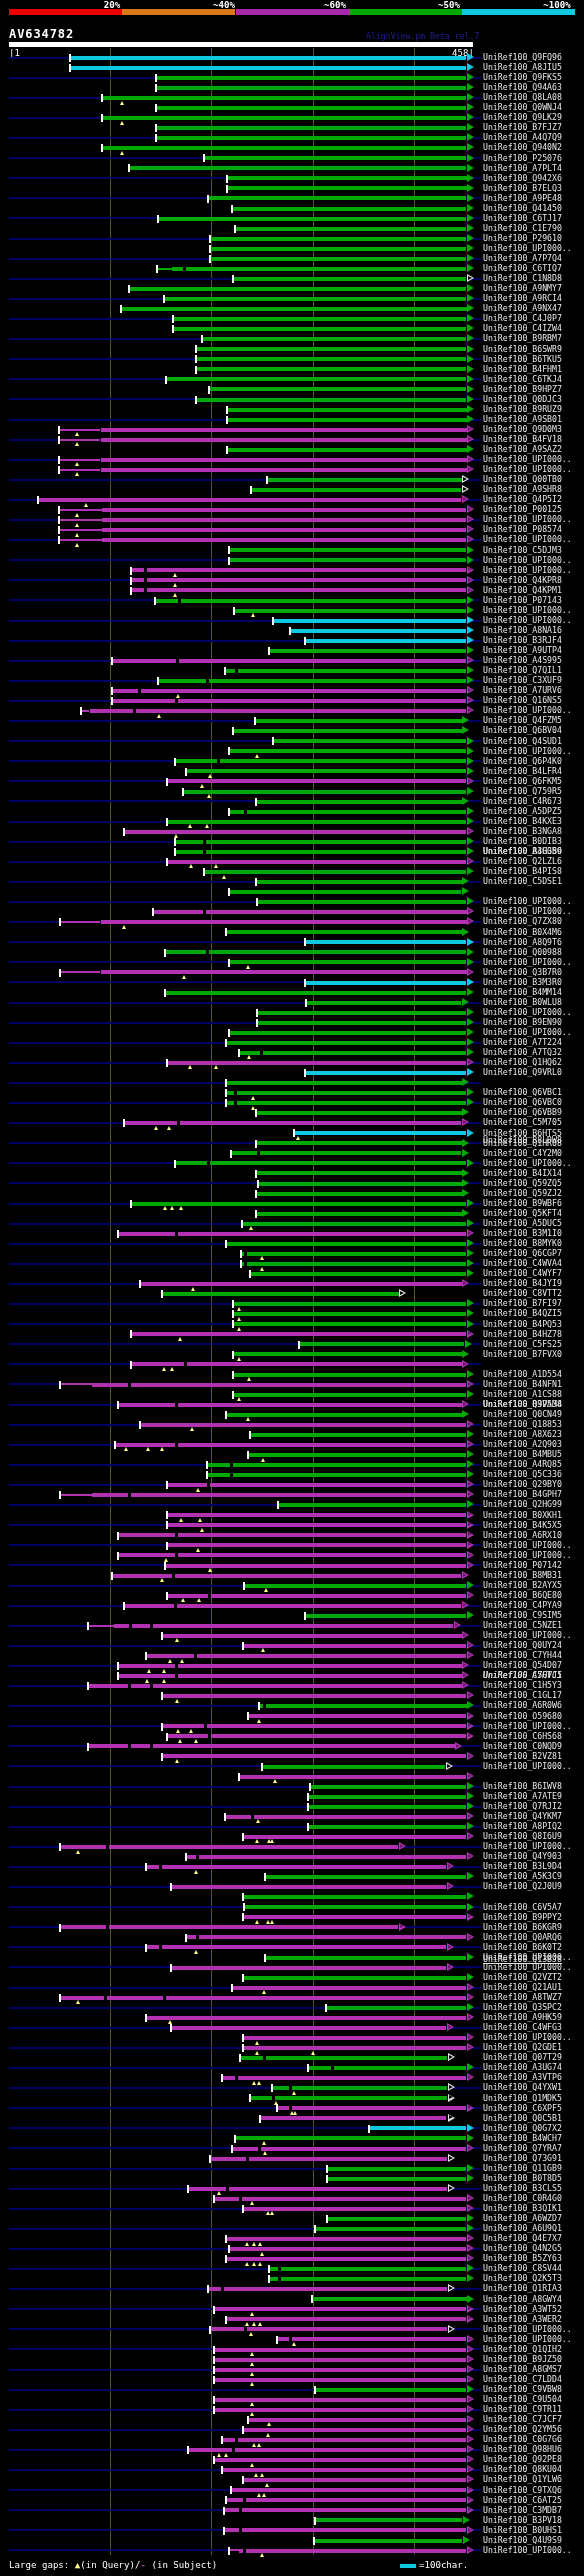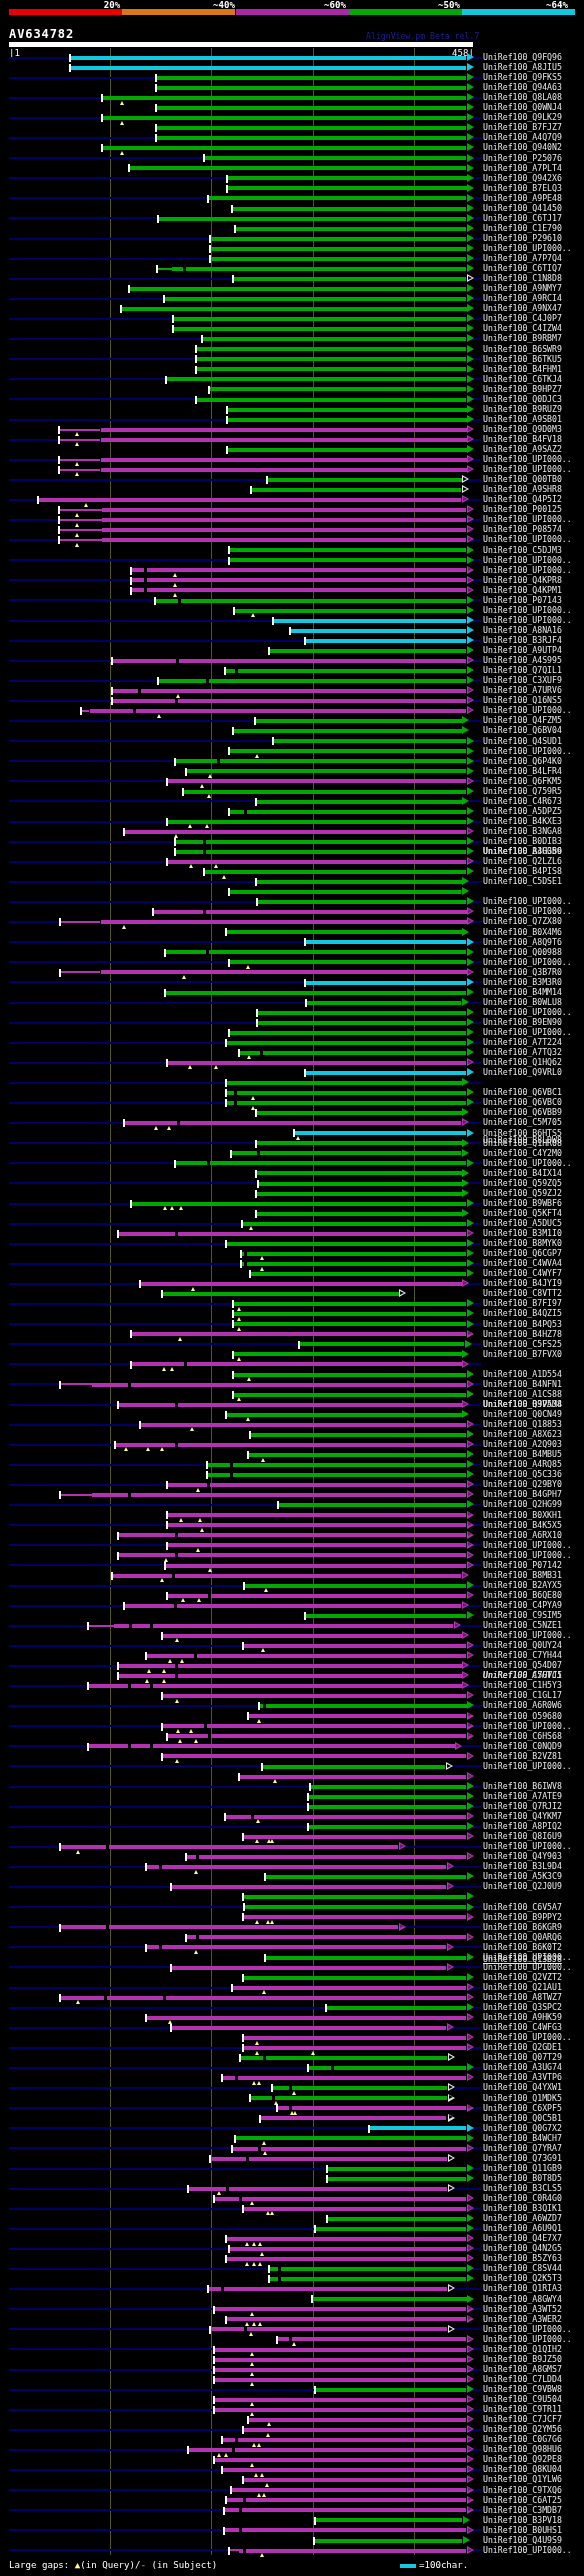--- a/index.html
+++ b/index.html
@@ -31,21 +31,21 @@
 </style>
 </head>
 <body>
 
 <div id="screen">
   <div id="scale-labels">
       <div class="thr" style="left: 112px;">20%</div>
       <div class="thr" style="left: 224px;">~40%</div>
       <div class="thr" style="left: 335px;">~60%</div>
       <div class="thr" style="left: 449px;">~50%</div>
-      <div class="thr" style="left: 557px;">~64%</div>
+      <div class="thr" style="left: 557px;">~100%</div>
     </div>
   <div id="scale-bar">
       <div class="seg" style="left: 9.1px; width: 113px; background: rgb(232, 0, 0);"></div>
       <div class="seg" style="left: 122px; width: 113px; background: rgb(216, 120, 24);"></div>
       <div class="seg" style="left: 236px; width: 113px; background: rgb(168, 40, 168);"></div>
       <div class="seg" style="left: 349px; width: 113px; background: rgb(0, 168, 0);"></div>
       <div class="seg" style="left: 462px; width: 113px; background: rgb(16, 200, 224);"></div>
     </div>
   <div id="queryid">AV634782</div>
   <div id="watermark">AlignView.pm Beta rel.7</div>

